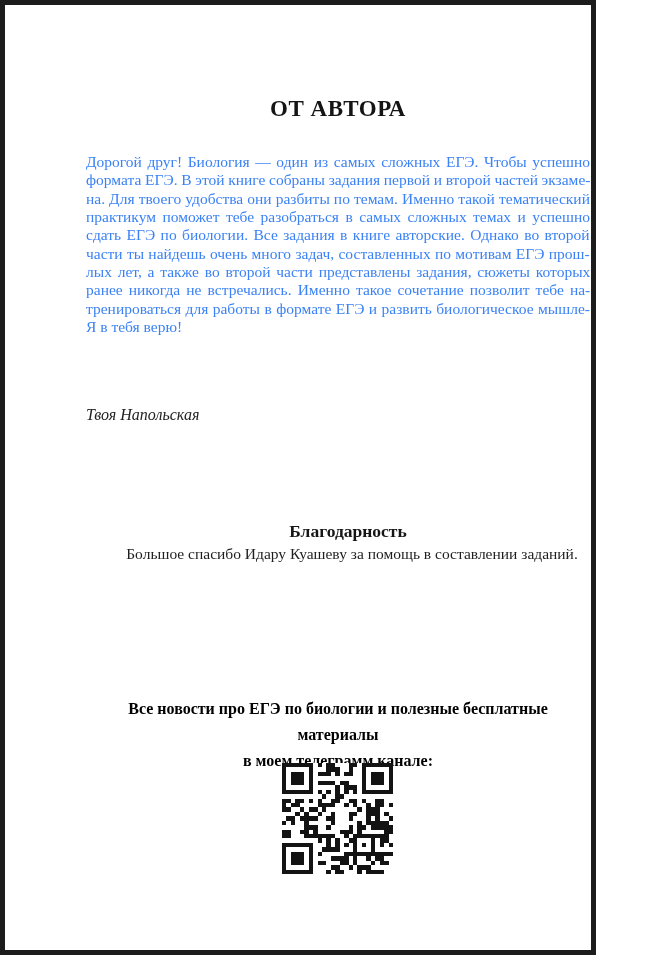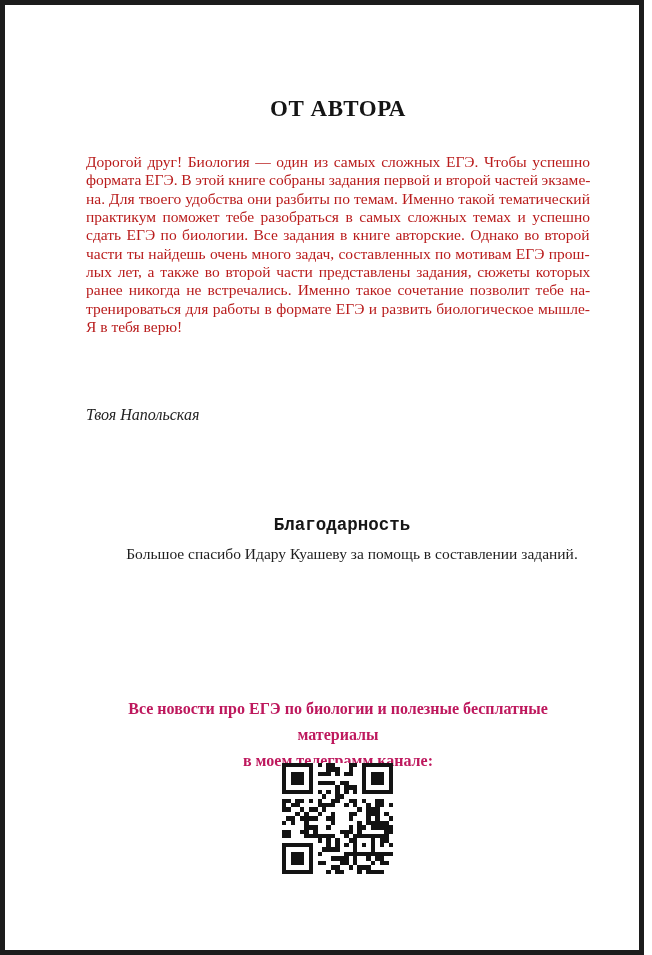--- a/index.html
+++ b/index.html
@@ -3,21 +3,21 @@
 <meta charset="utf-8">
 <style>
   html, body {
     margin: 0;
     padding: 0;
     background: #ffffff;
     font-family: "Liberation Serif", "DejaVu Serif", serif;
   }
   .page {
     position: relative;
-    width: 644px;
+    width: 596px;
     height: 955px;
     box-sizing: border-box;
     border: 5px solid #1c1c1c;
     background: #ffffff;
     overflow: hidden;
     color: #1e1e1e;
   }
   .page-title {
     position: absolute;
     top: 91px;
@@ -30,21 +30,21 @@
     color: #141414;
     letter-spacing: 0.5px;
   }
   .author-paragraph {
     position: absolute;
     top: 148px;
     left: 81px;
     width: 504px;
     font-size: 15.5px;
     line-height: 18.35px;
-    color: #b91c1c;
+    color: #3b82f6;
   }
   .pline {
     height: 18.35px;
     white-space: nowrap;
     overflow: visible;
   }
   .signature {
     position: absolute;
     top: 401px;
     left: 81px;
@@ -52,46 +52,45 @@
     text-align: left;
     font-style: italic;
     font-size: 16px;
     color: #222;
   }
   .ack-heading {
     position: absolute;
     top: 506px;
     left: 81px;
     width: 504px;
-    margin: 4px;
+    margin: 10px;
     font-size: 17.5px;
     font-weight: bold;
     text-align: center;
     color: #161616;
-    font-family: Liberation Mono, monospace;
   }
   .ack-text {
     position: absolute;
     top: 540px;
     left: 95px;
     width: 504px;
     text-align: center;
     font-size: 15.5px;
     color: #1e1e1e;
   }
   .telegram-note {
     position: absolute;
     top: 691px;
     left: 81px;
     width: 504px;
     text-align: center;
     font-size: 16px;
     font-weight: bold;
     line-height: 26px;
-    color: #be185d;
+    color: #000000;
   }
   .qr {
     position: absolute;
     top: 758px;
     left: 277px;
     width: 111px;
     height: 111px;
     background: #ffffff;
   }
 </style>

